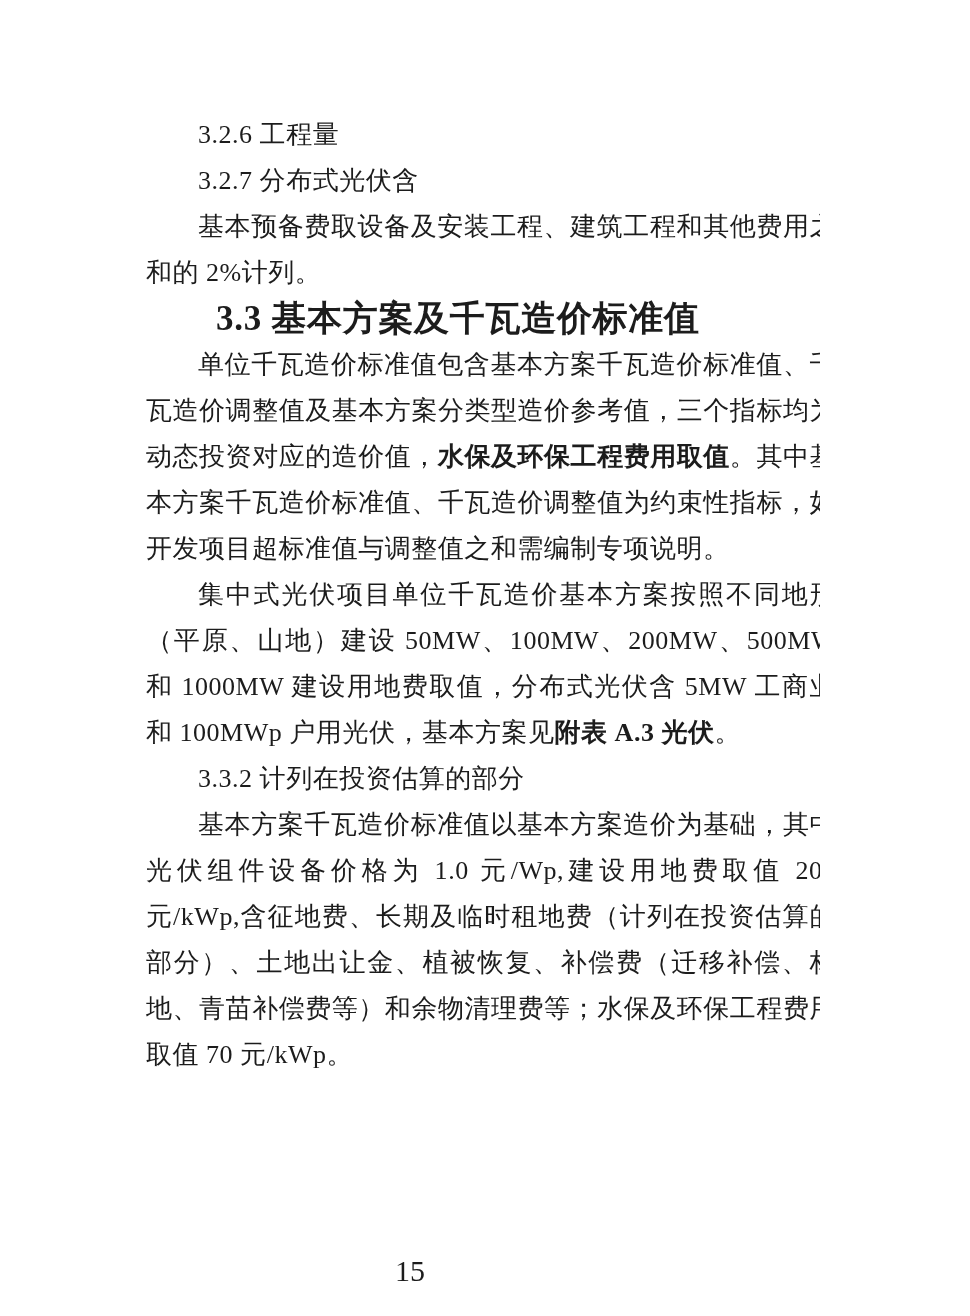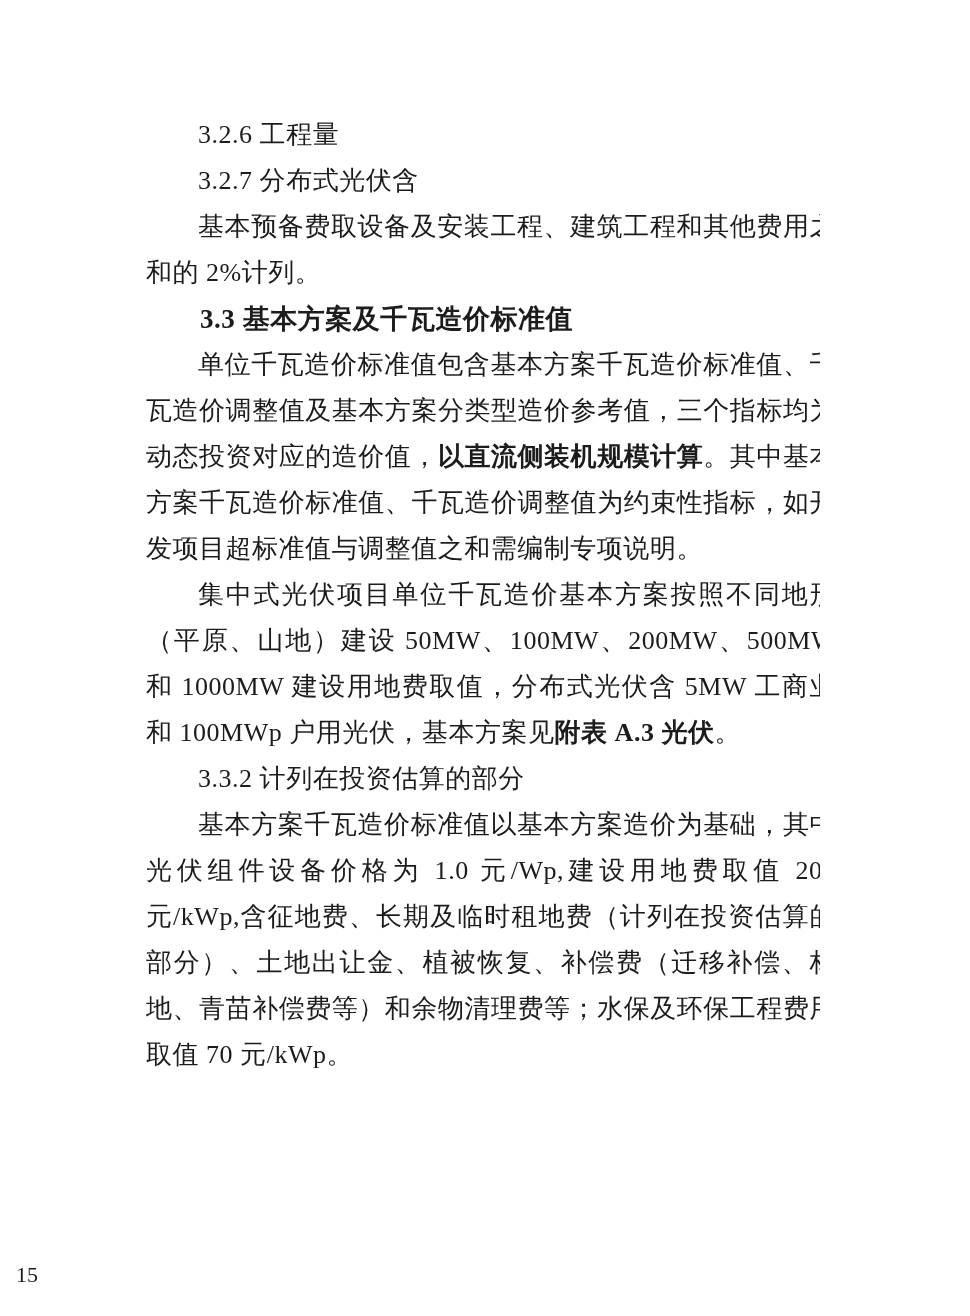--- a/index.html
+++ b/index.html
@@ -26,41 +26,42 @@
   .para{
     margin:0;
     padding:0;
     font-size:26px;
     line-height:46px;
     text-indent:2em;
     letter-spacing:0.02em;
   }
   .para.heading{
     font-weight:bold;
-    font-size:27px;
+    font-size:35px;
   }
   .run{font-weight:normal;}
   .run.bold{font-weight:bold;}
   .page-number{
     position:absolute;
-    left:16px;
+    left:0;
     right:0;
     bottom:28px;
-    font-size:22px;
+    text-align:center;
+    font-size:30px;
     color:var(--ink);
   }
 </style>
 </head>
 <body>
 
 <div class="page">
   <div class="doc-body">
       <p class="para body"><span class="run">3.2.6 工程量</span></p>
       <p class="para body"><span class="run">3.2.7 分布式光伏含</span></p>
       <p class="para body"><span class="run">基本预备费取设备及安装工程、建筑工程和其他费用之和的 2%计列。</span></p>
       <p class="para heading"><span class="run bold">3.3 基本方案及千瓦造价标准值</span></p>
-      <p class="para body"><span class="run">单位千瓦造价标准值包含基本方案千瓦造价标准值、千瓦造价调整值及基本方案分类型造价参考值，三个指标均为动态投资对应的造价值，</span><span class="run bold">以直流侧装机规模计算</span><span class="run">。其中基本方案千瓦造价标准值、千瓦造价调整值为约束性指标，如开发项目超标准值与调整值之和需编制专项说明。</span></p>
+      <p class="para body"><span class="run">单位千瓦造价标准值包含基本方案千瓦造价标准值、千瓦造价调整值及基本方案分类型造价参考值，三个指标均为动态投资对应的造价值，</span><span class="run bold">水保及环保工程费用取值</span><span class="run">。其中基本方案千瓦造价标准值、千瓦造价调整值为约束性指标，如开发项目超标准值与调整值之和需编制专项说明。</span></p>
       <p class="para body"><span class="run">集中式光伏项目单位千瓦造价基本方案按照不同地形（平原、山地）建设 50MW、100MW、200MW、500MW 和 1000MW 建设用地费取值，分布式光伏含 5MW 工商业和 100MWp 户用光伏，基本方案见</span><span class="run bold">附表 A.3 光伏</span><span class="run">。</span></p>
       <p class="para body"><span class="run">3.3.2 计列在投资估算的部分</span></p>
       <p class="para body"><span class="run">基本方案千瓦造价标准值以基本方案造价为基础，其中光伏组件设备价格为 1.0 元/Wp,建设用地费取值 200 元/kWp,含征地费、长期及临时租地费（计列在投资估算的部分）、土地出让金、植被恢复、补偿费（迁移补偿、林地、青苗补偿费等）和余物清理费等；水保及环保工程费用取值 70 元/kWp。</span></p>
     </div>
   <div class="page-number">15</div>
 </div>
 
 </body></html>

